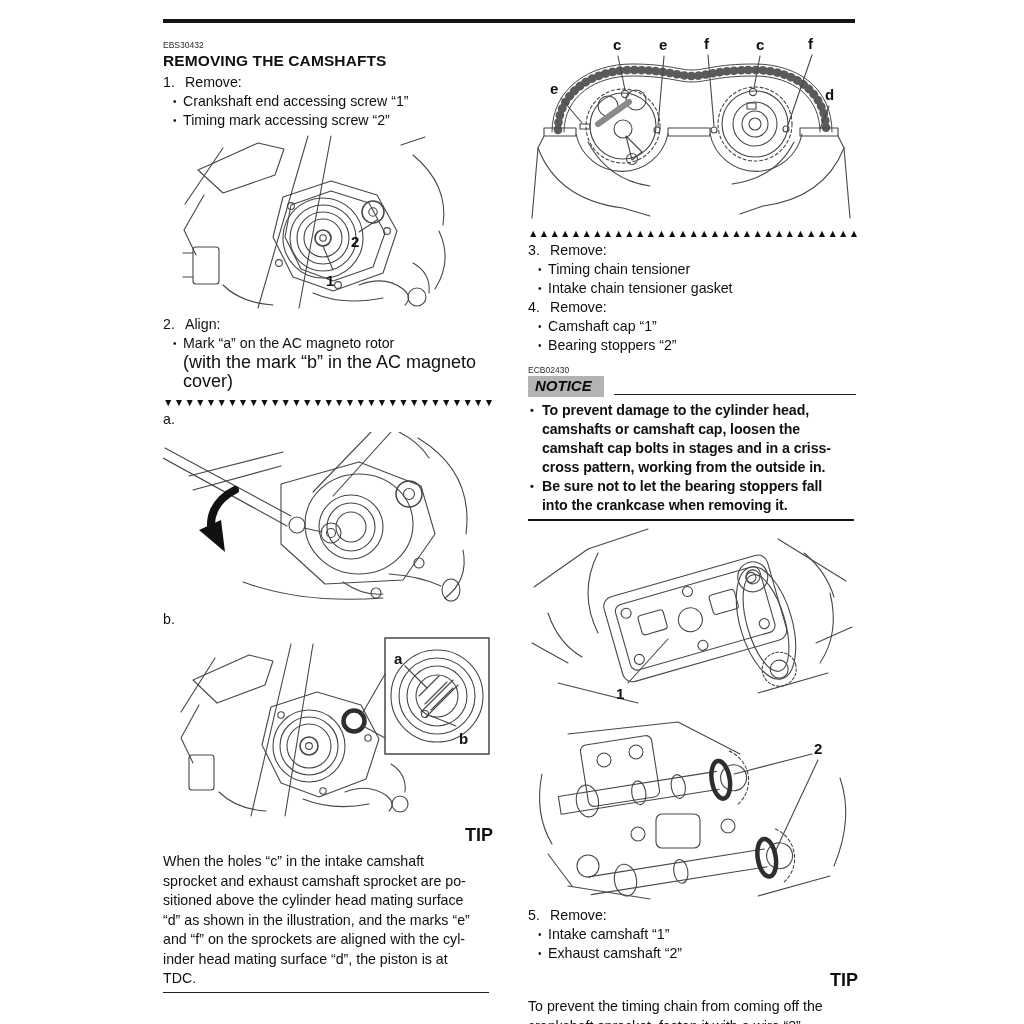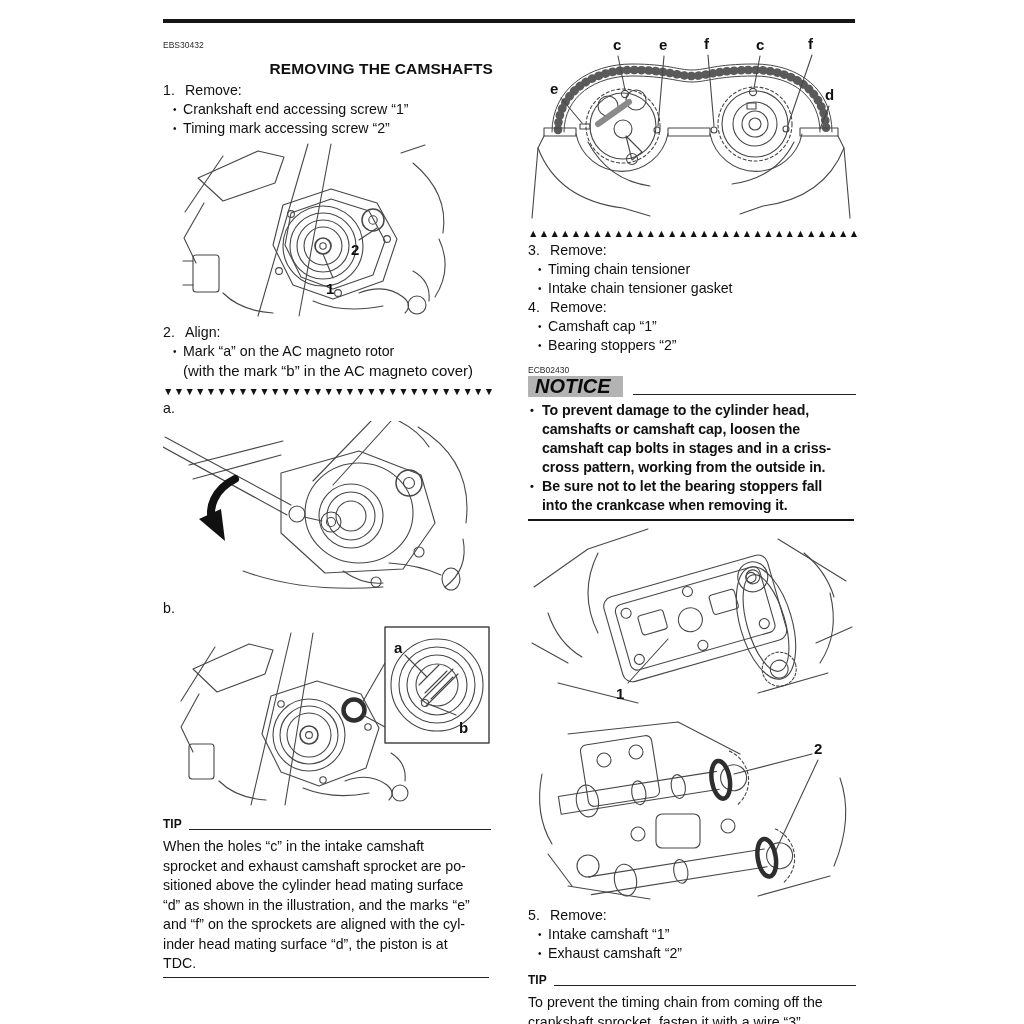--- a/index.html
+++ b/index.html
@@ -2,36 +2,36 @@
 <html><head>
 <meta charset="utf-8">
 <style>
   html,body{margin:0;padding:0;background:#fff;}
   body{width:1024px;height:1024px;position:relative;font-family:"Liberation Sans",sans-serif;color:#101010;overflow:hidden;}
   .toprule{position:absolute;left:163px;top:19px;width:692px;height:4px;background:#151515;}
   .col{position:absolute;width:330px;top:30px;}
   .col-left{left:163px;}
   .col-right{left:528px;}
   .code{font-size:8.5px;color:#2a2a2a;line-height:10px;margin-top:10px;}
-  .title{font-size:15.5px;font-weight:bold;line-height:19px;margin:9px 0 3px 0;letter-spacing:0.1px;text-align:right;}
+  .title{font-size:15.5px;font-weight:bold;line-height:19px;margin:1px 0 3px 0;letter-spacing:0.1px;}
   .step{display:flex;font-size:14.2px;line-height:19px;}
   .step .num{width:22px;flex:none;}
   .bul{display:flex;font-size:14.2px;line-height:19px;}
   .bul .dot{width:10px;margin-left:10px;flex:none;font-size:10px;line-height:19px;}
   .bul .txt{flex:1;}
-  .cont{margin-left:20px;font-size:15px;line-height:19px;}
+  .cont{margin-left:20px;font-size:18px;line-height:19px;}
   .pre{white-space:pre;}
   .lines{white-space:pre-line;}
   .sep{font-size:10.5px;line-height:12px;letter-spacing:0.3px;white-space:nowrap;overflow:hidden;width:330px;margin:5px 0 2px 0;color:#111;}
-  .tip-head{display:flex;align-items:flex-end;font-size:12px;font-weight:bold;margin-top:9px;line-height:17px;}
+  .tip-head{display:flex;align-items:flex-end;font-size:18px;font-weight:bold;margin-top:9px;line-height:17px;flex-direction:column;}
   .tip-head .rule{flex:1;border-bottom:1.3px solid #222;margin:0 2px 3px 7px;}
   .tip-body{font-size:14.2px;line-height:19.5px;margin-top:4px;}
   .endrule{border-bottom:1.3px solid #222;margin-top:3px;width:326px;}
   .notice-row{display:flex;align-items:flex-end;margin-top:1px;}
-  .notice-badge{background:#b3b3b3;color:#0a0a0a;font-weight:bold;font-style:italic;font-size:20px;line-height:18px;padding:1px 12px 2px 7px;}
+  .notice-badge{background:#b3b3b3;color:#0a0a0a;font-weight:bold;font-style:italic;font-size:15px;line-height:18px;padding:1px 12px 2px 7px;}
   .notice-row .rule{flex:1;border-bottom:1.6px solid #222;margin:0 2px 2px 10px;}
   .notice-list{font-weight:bold;font-size:14.2px;line-height:19px;margin-top:4px;letter-spacing:-0.1px;}
   .notice-list .bul .dot{font-size:11px;margin-left:2px;width:12px;}
   .notice-end{border-bottom:2.5px solid #161616;margin-top:4px;width:326px;}
   .fig{display:block;}
   svg text{font-family:"Liberation Sans",sans-serif;font-weight:bold;font-size:15px;fill:#101010;}
   .sk{stroke:#474747;fill:none;stroke-width:1.1;stroke-linejoin:round;stroke-linecap:round;}
 </style>
 </head>
 <body>

